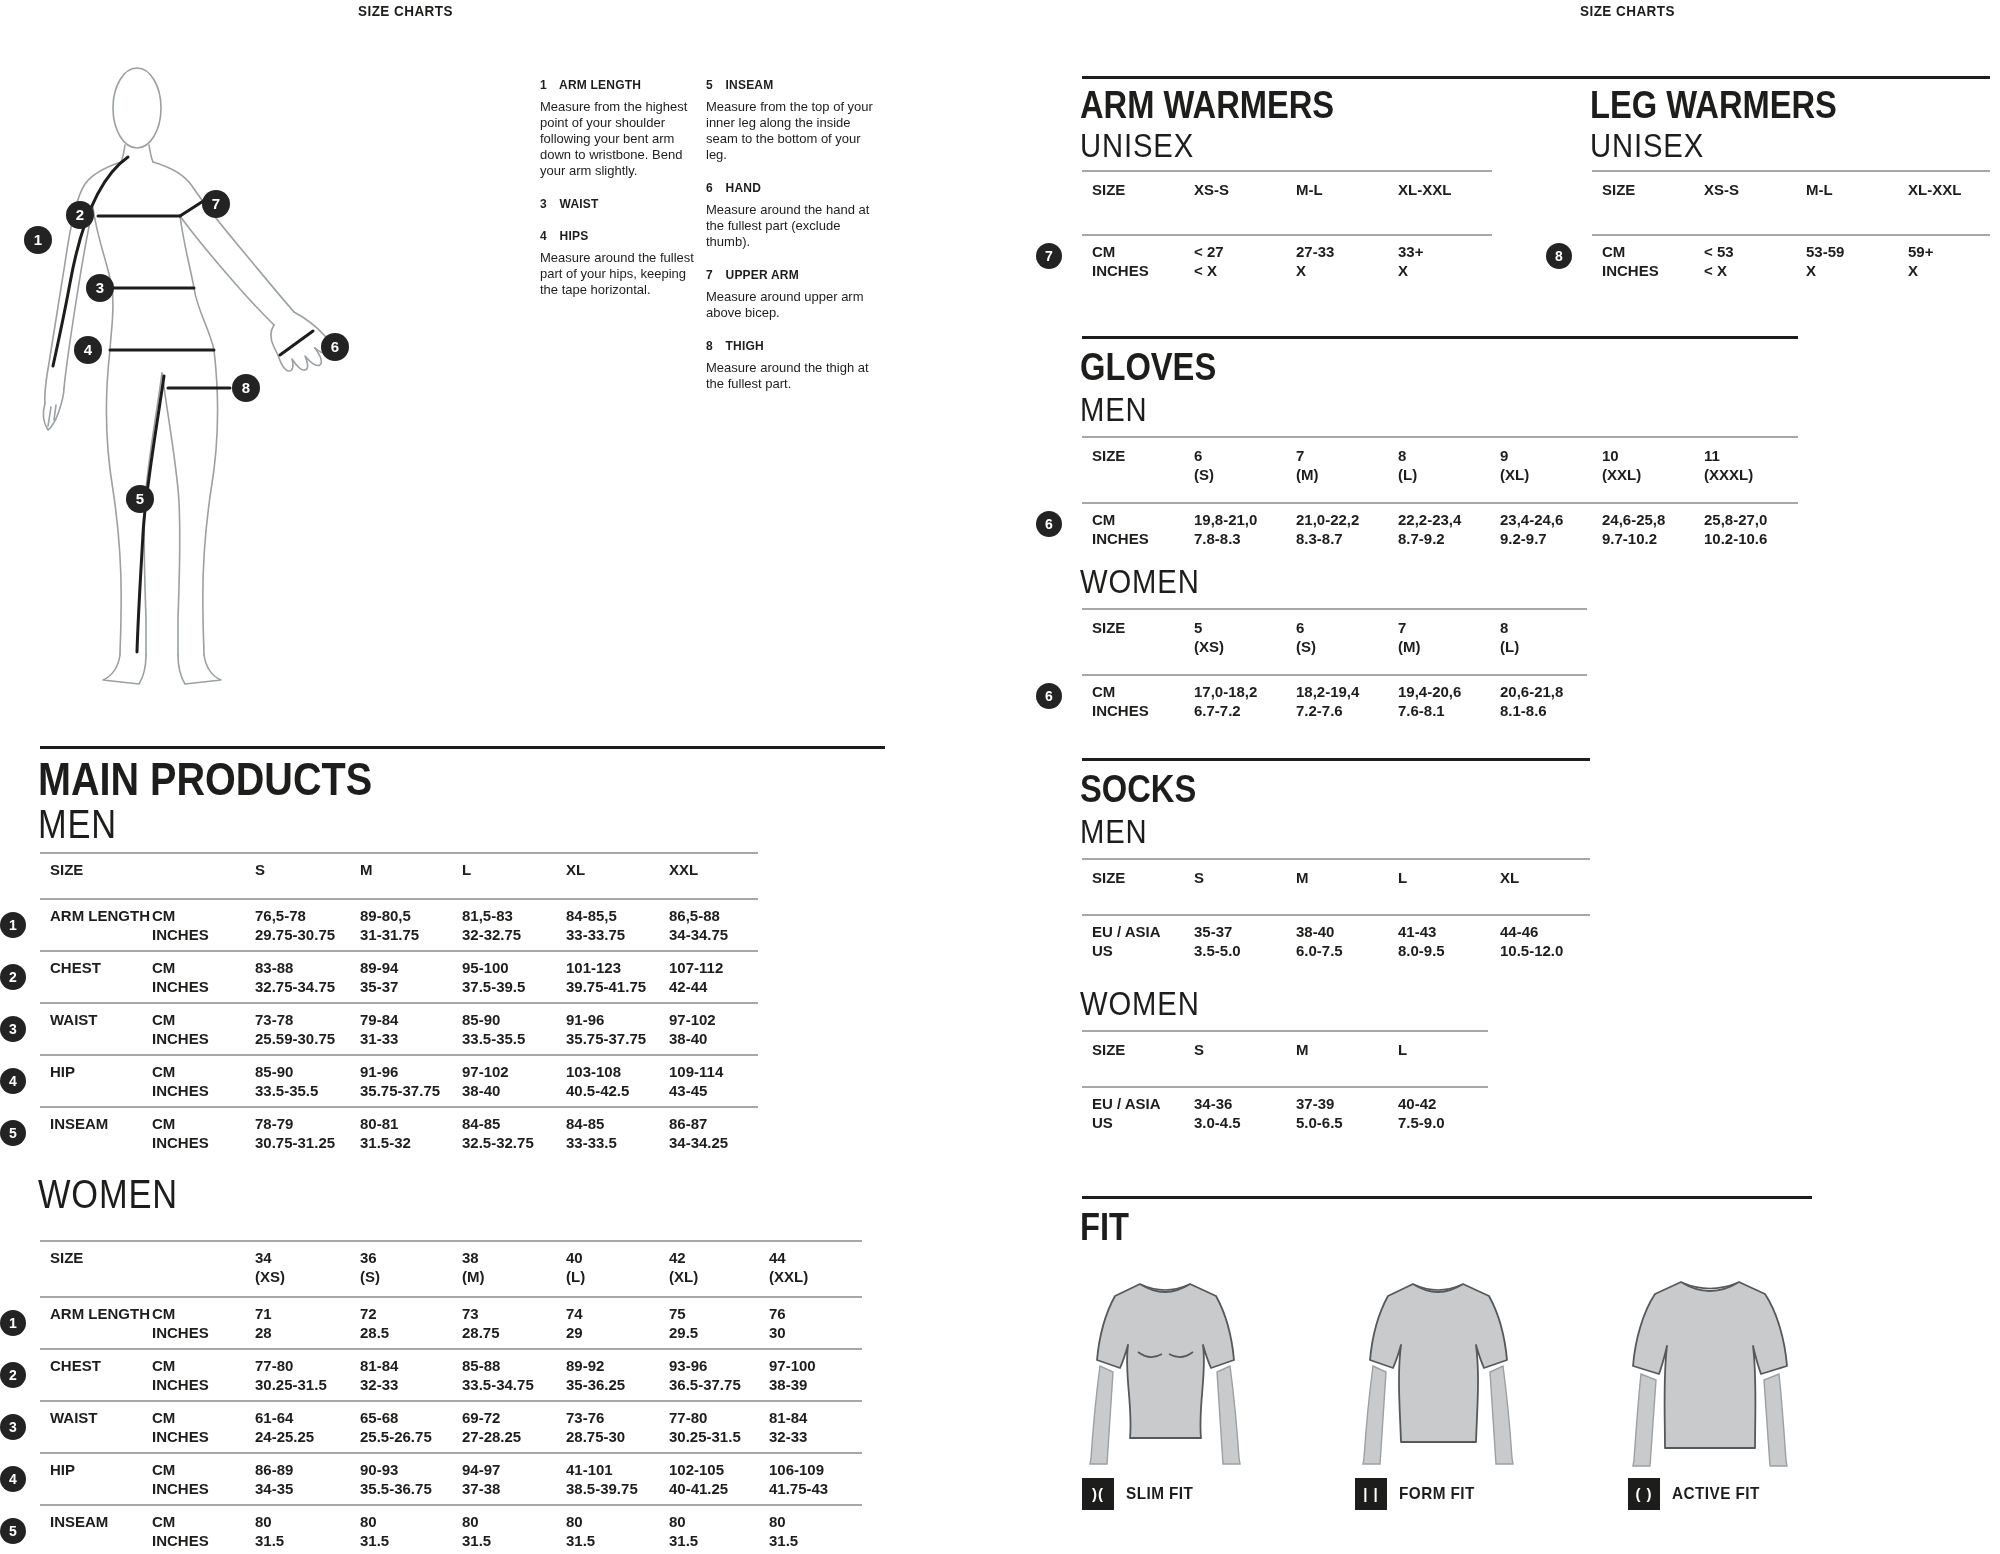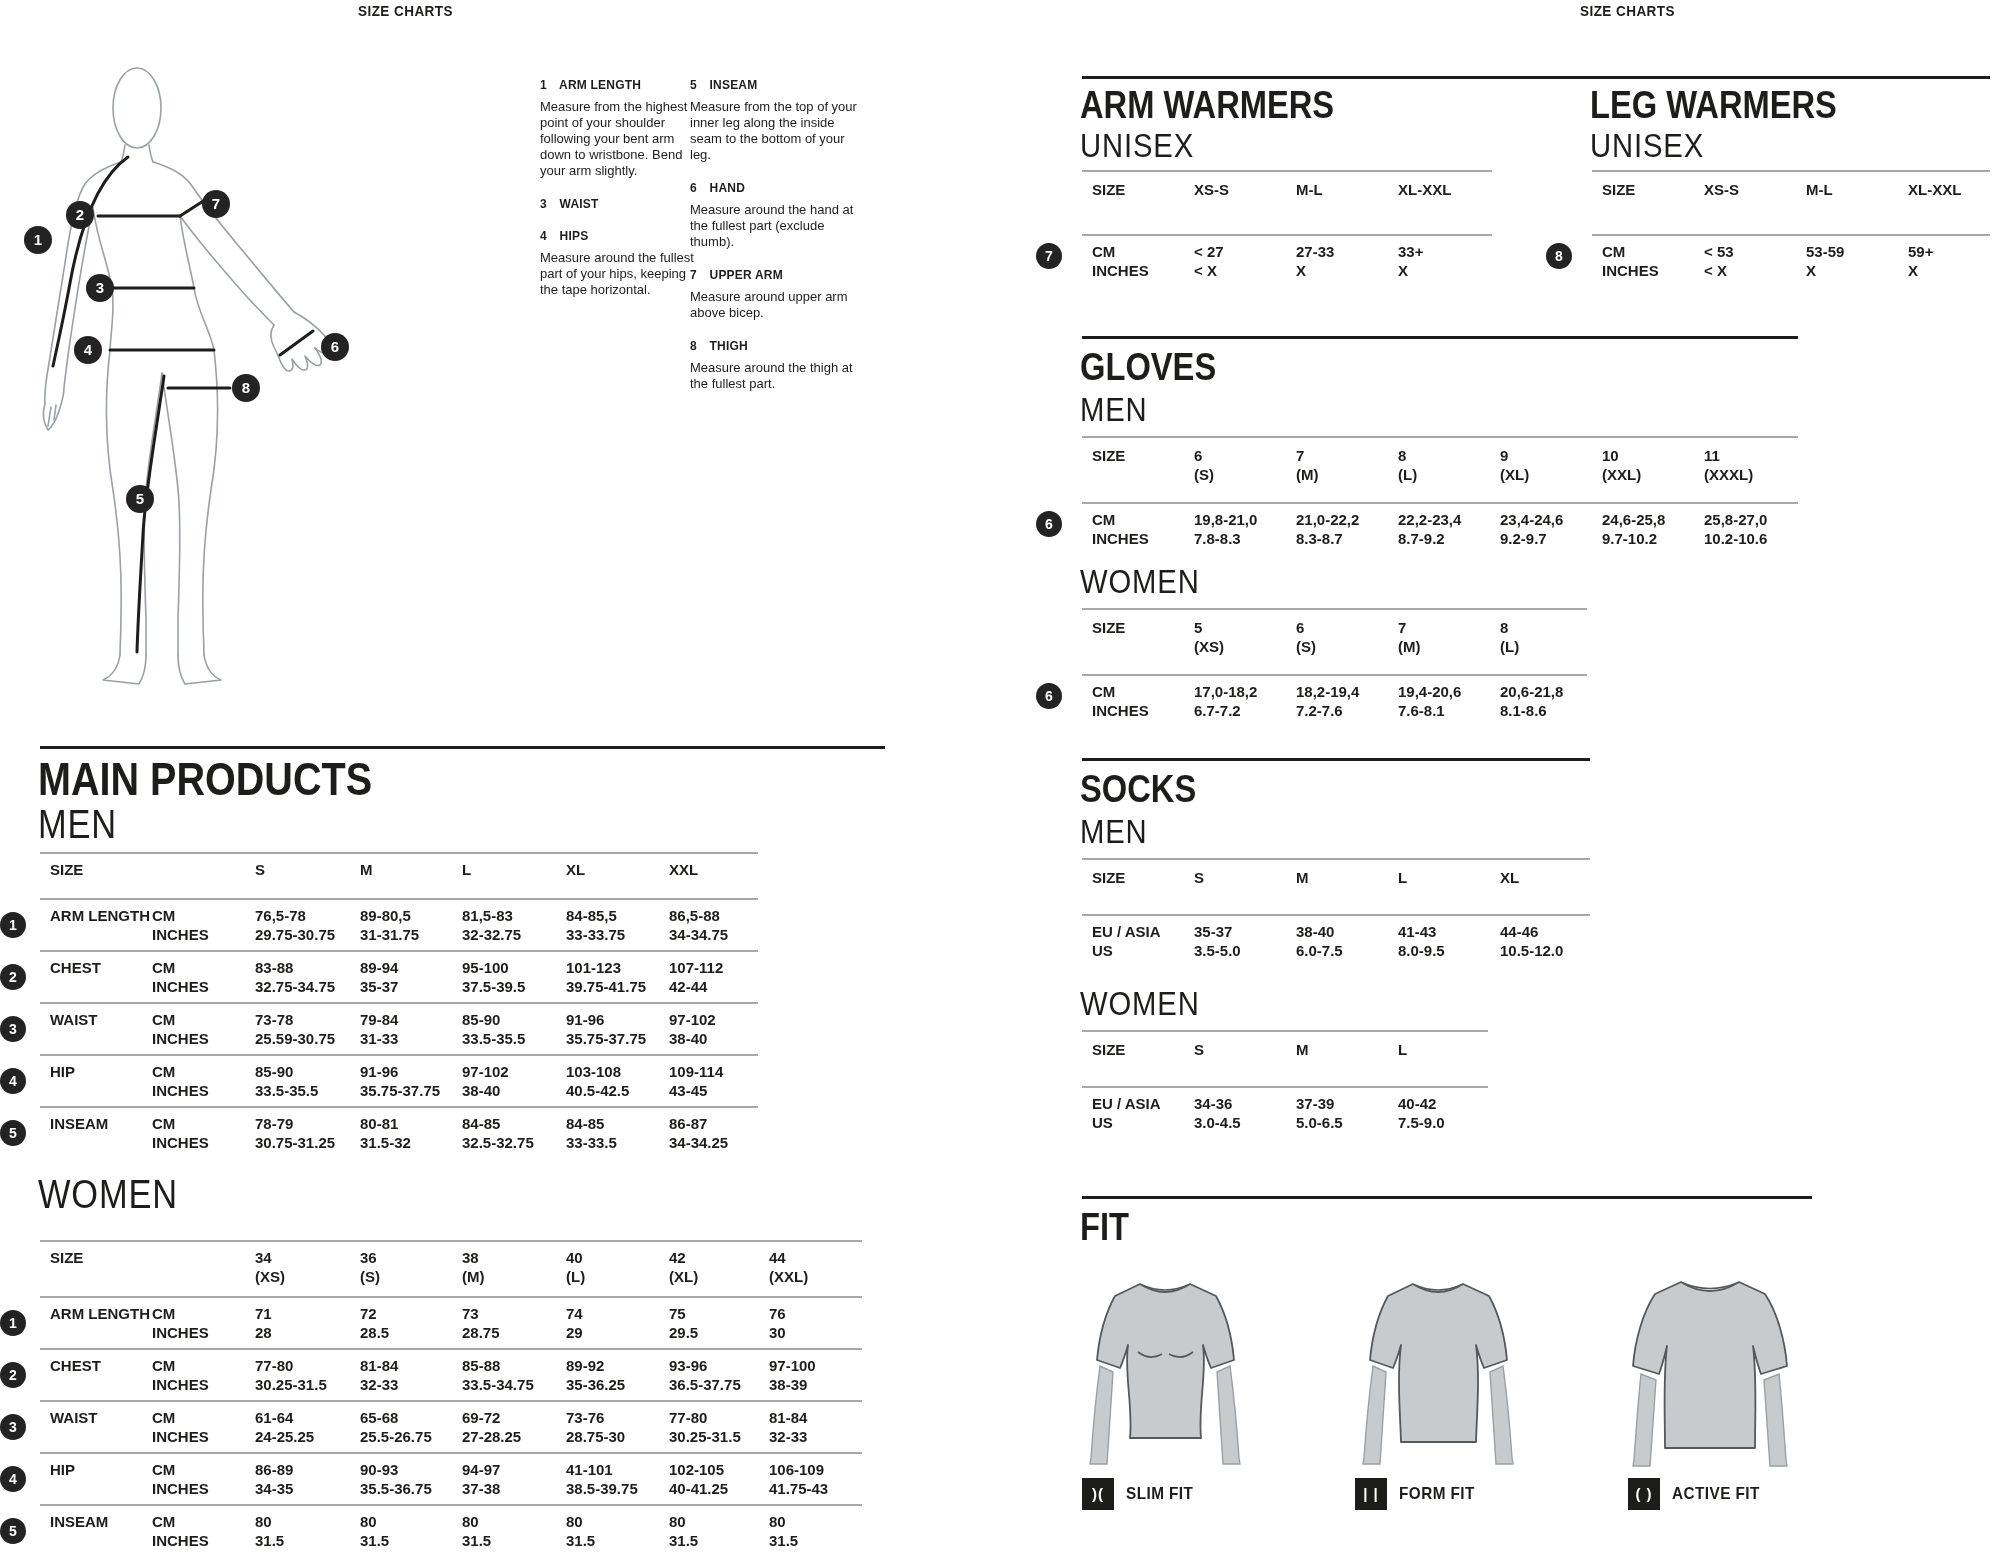--- a/index.html
+++ b/index.html
@@ -100,21 +100,21 @@
     <div class="g-desc">Measure from the highest point of your shoulder following your bent arm down to wristbone. Bend your arm slightly.</div>
   </div>
   <div class="g-item">
     <div class="g-title"><span class="gn">3</span> <span>WAIST</span></div>
   </div>
   <div class="g-item">
     <div class="g-title"><span class="gn">4</span> <span>HIPS</span></div>
     <div class="g-desc">Measure around the fullest part of your hips, keeping the tape horizontal.</div>
   </div>
 </div>
-<div class="g-col" style="left:690px;width:172px">
+<div class="g-col" style="left:706px;width:172px">
   <div class="g-item">
     <div class="g-title"><span class="gn">5</span> <span>INSEAM</span></div>
     <div class="g-desc">Measure from the top of your inner leg along the inside seam to the bottom of your leg.</div>
   </div>
   <div class="g-item">
     <div class="g-title"><span class="gn">6</span> <span>HAND</span></div>
     <div class="g-desc">Measure around the hand at the fullest part (exclude thumb).</div>
   </div>
   <div class="g-item">
     <div class="g-title"><span class="gn">7</span> <span>UPPER ARM</span></div>

